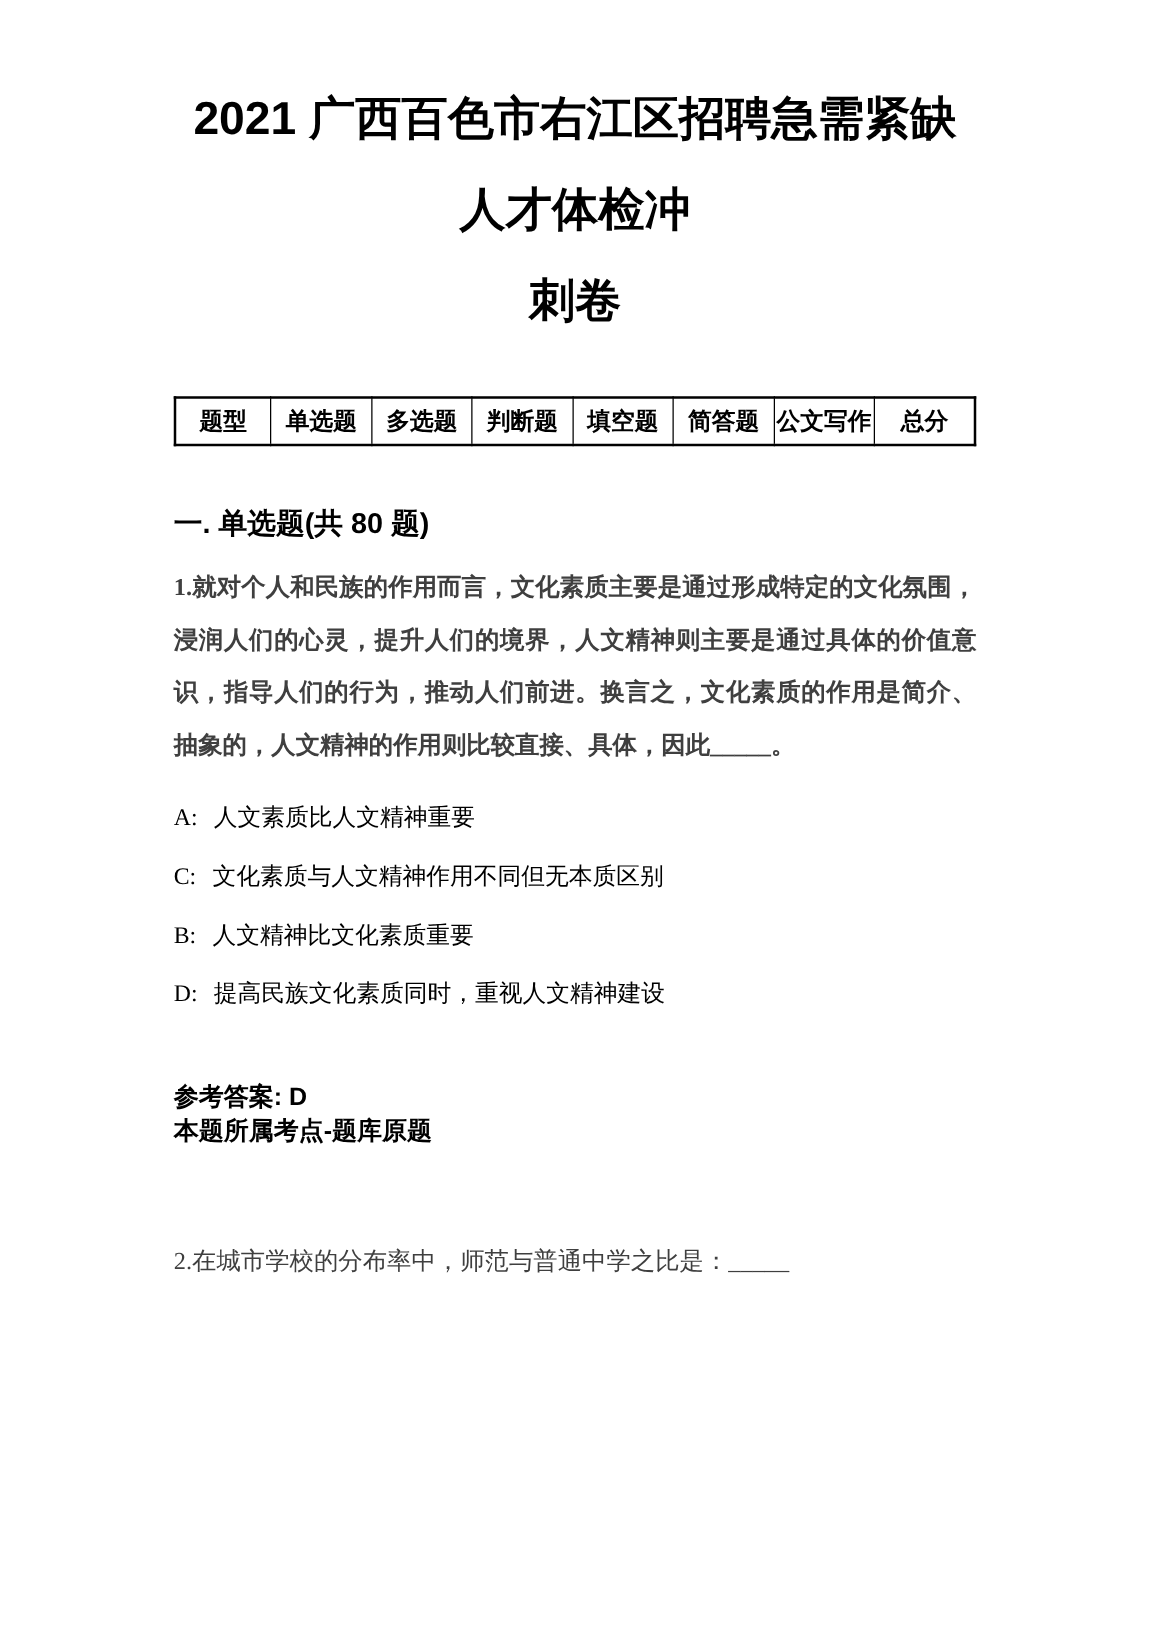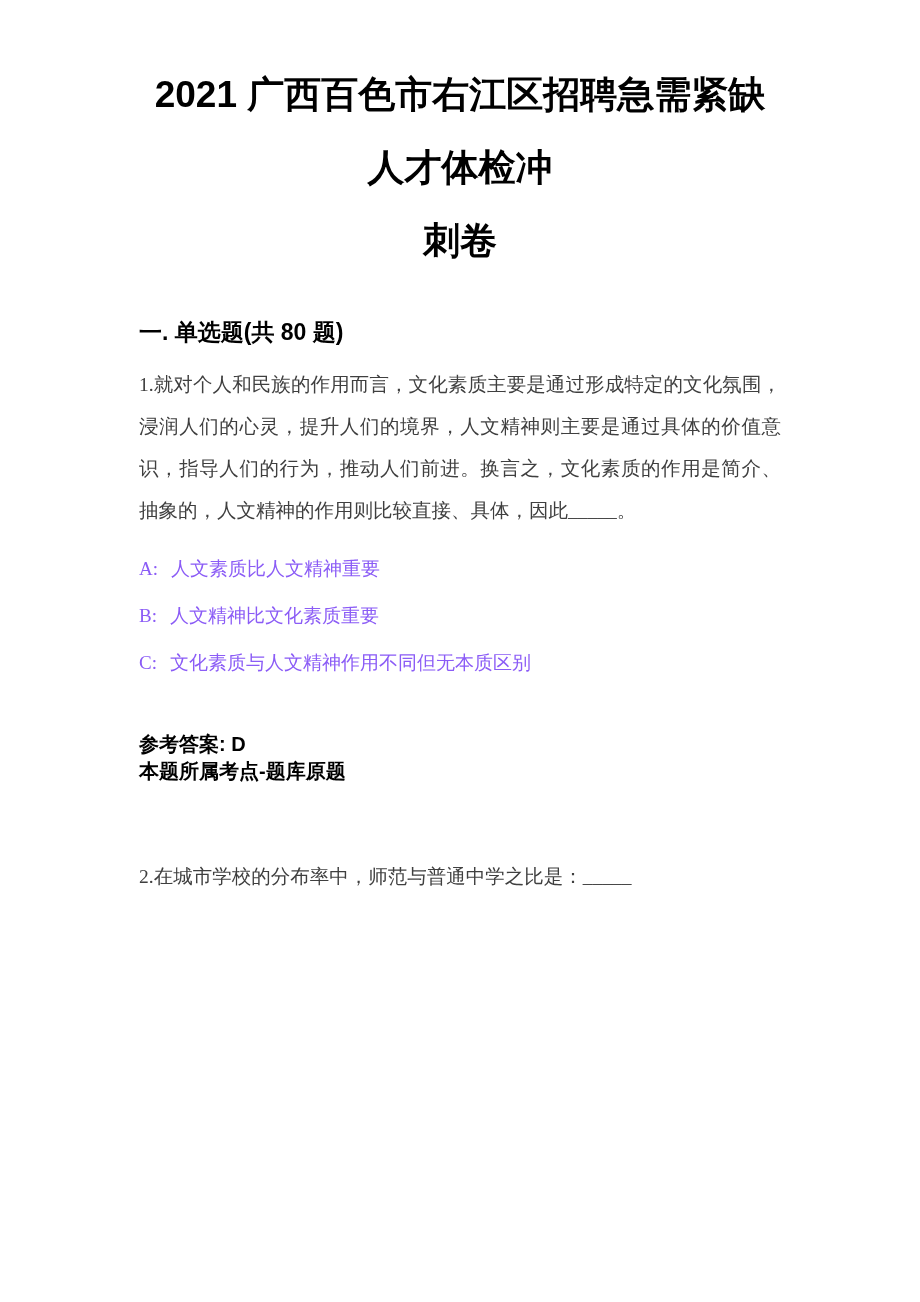--- a/index.html
+++ b/index.html
@@ -45,39 +45,41 @@
     text-align: center;
     vertical-align: middle;
     font-family: "Liberation Sans", sans-serif;
     font-weight: 700;
     font-size: 19px;
     padding: 0;
   }
   table.score td.first { width: 12%; }
 
   .section-heading {
+    margin-top: 46px;
     font-family: "Liberation Sans", sans-serif;
     font-weight: 700;
     font-size: 23px;
     color: #000;
   }
 
   .qtext {
     margin-top: 16px;
     font-size: 19.5px;
     line-height: 42px;
     color: #3f3f3f;
     text-align: justify;
+    font-weight: bold;
   }
 
   .option {
     margin-top: 26px;
     font-size: 19px;
     line-height: 21px;
-    color: #8b5cf6;
+    color: #000000;
   }
   .option .olabel { margin-right: 13px; }
 
   .answer {
     margin-top: 58px;
     font-family: "Liberation Sans", sans-serif;
     font-weight: 700;
     font-size: 20px;
     color: #000;
   }
@@ -110,31 +112,42 @@
 <body>
 
 <div class="page">
   <div class="content">
 
     <h1 class="title"><span>2021 广西百色市右江区招聘急需紧缺人才体检冲</span><br><span>刺卷</span></h1>
 
 
     <table class="score">
       <tbody>
+        <tr>
+          <td class="first">题型</td>
+          <td>单选题</td>
+          <td>多选题</td>
+          <td>判断题</td>
+          <td>填空题</td>
+          <td>简答题</td>
+          <td>公文写作</td>
+          <td>总分</td>
+        </tr>
       </tbody>
     </table>
 
     <div class="section-heading">一. 单选题(共 80 题)</div>
 
     <div>
       <p class="qtext">1.就对个人和民族的作用而言，文化素质主要是通过形成特定的文化氛围，浸润人们的心灵，提升人们的境界，人文精神则主要是通过具体的价值意识，指导人们的行为，推动人们前进。换言之，文化素质的作用是简介、抽象的，人文精神的作用则比较直接、具体，因此_____。</p>
 
       <div class="option"><span class="olabel">A:</span><span>人文素质比人文精神重要</span></div>
+      <div class="option"><span class="olabel">C:</span><span>文化素质与人文精神作用不同但无本质区别</span></div>
       <div class="option"><span class="olabel">B:</span><span>人文精神比文化素质重要</span></div>
-      <div class="option"><span class="olabel">C:</span><span>文化素质与人文精神作用不同但无本质区别</span></div>
+      <div class="option"><span class="olabel">D:</span><span>提高民族文化素质同时，重视人文精神建设</span></div>
 
       <div class="answer">参考答案: D</div>
 
 
       <div class="source-note">本题所属考点-题库原题</div>
     </div>
 
     <div>
       <p class="q2text">2.在城市学校的分布率中，师范与普通中学之比是：_____</p>
     </div>

